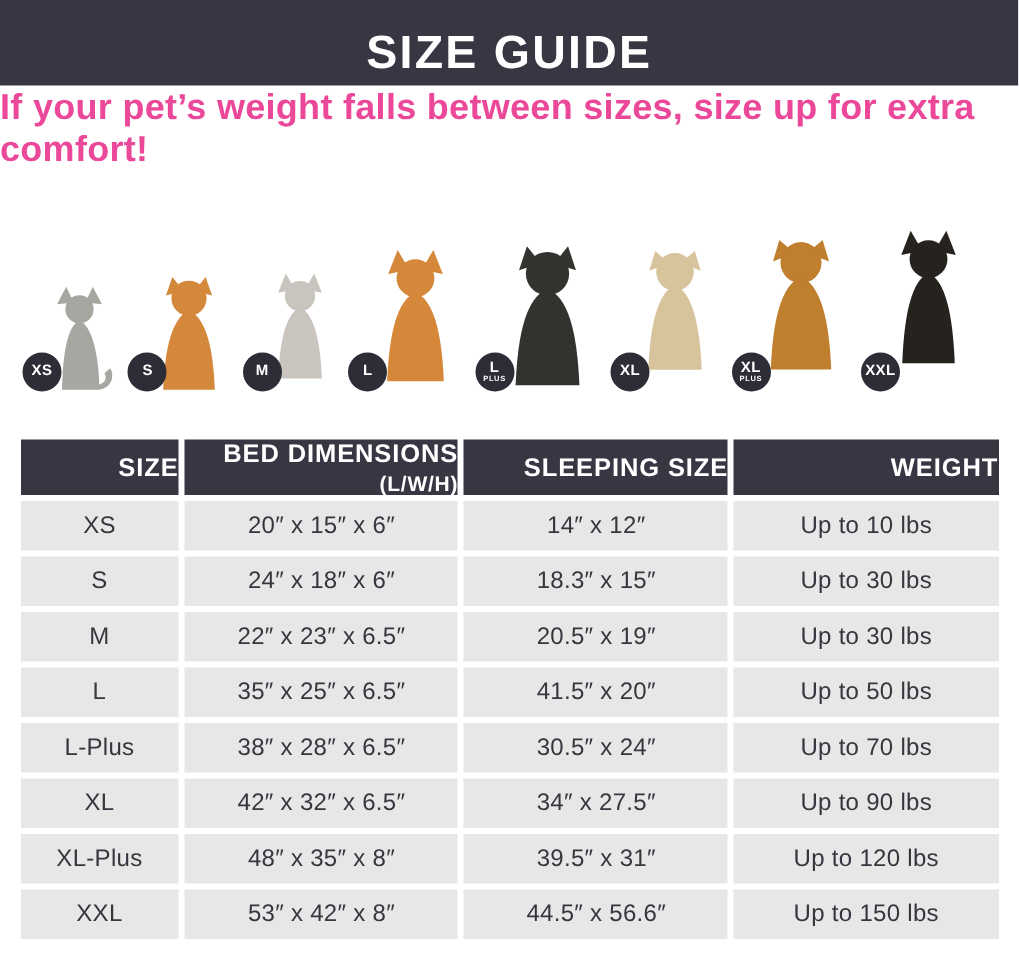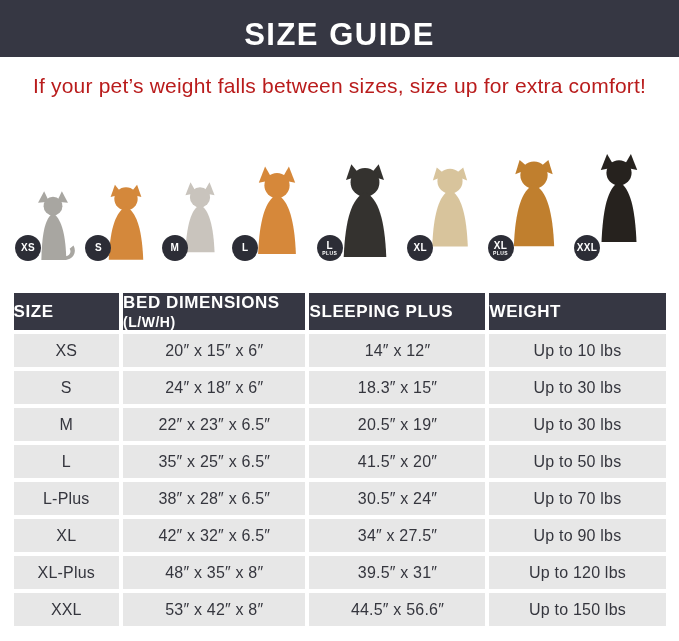--- a/index.html
+++ b/index.html
@@ -5,21 +5,21 @@
   * { box-sizing: border-box; margin: 0; padding: 0; }
   html, body { width: 679px; background: #ffffff; font-family: "Liberation Sans", sans-serif; }
   .page { width: 679px; height: 641px; overflow: hidden; background: #ffffff; }
 
   
   .banner { height: 57px; background: #363743; display: flex; align-items: center; justify-content: center; }
   .banner h1 { color: #ffffff; font-size: 31px; font-weight: bold; letter-spacing: 1.5px; margin-top: 12px; }
 
   
   .subtitle { height: 58px; display: flex; align-items: center; justify-content: center;
-              font-size: 21px; color: #b91c1c; font-weight: 400; letter-spacing: .2px; }
+              font-size: 24px; color: #ec4899; font-weight: 700; letter-spacing: .2px; }
 
   
   .pets { height: 146px; margin: 0 25px 28px 25px; display: flex; align-items: flex-end; justify-content: space-between; }
   .pet { position: relative; display: block; }
   .pet svg { display: block; }
   .pet-1 svg { width: 56px; height: 72px; }
   .pet-2 svg { width: 62px; height: 80px; }
   .pet-3 svg { width: 56px; height: 88px; }
   .pet-4 svg { width: 70px; height: 102px; }
   .pet-5 svg { width: 76px; height: 104px; }
@@ -32,21 +32,21 @@
            align-items: center; justify-content: center; font-weight: bold; line-height: 1; }
   .badge .main { font-size: 10px; letter-spacing: .3px; }
   .badge .sub  { font-size: 5px; letter-spacing: .4px; }
 
   
   table.size-table { width: 660px; margin: 0 auto; border-collapse: separate; border-spacing: 4px; table-layout: fixed; }
   col.c-size  { width: 16.5%; }
   col.c-bed   { width: 28.5%; }
   col.c-sleep { width: 27.5%; }
   col.c-weight{ width: 27.5%; }
-  th { background: #363743; color: #ffffff; height: 33px; text-align: left; vertical-align: middle;
+  th { background: #363743; color: #ffffff; height: 33px; text-align: right; vertical-align: middle;
        font-size: 17px; font-weight: bold; letter-spacing: .6px; }
   th .th-sub { font-size: 14px; font-weight: bold; letter-spacing: .5px; margin-top: 1px; }
   td { background: #e7e7e7; color: #35363e; height: 33px; text-align: center; vertical-align: middle;
        font-size: 16px; letter-spacing: .2px; }
 </style>
 </head>
 <body>
 
 <div class="page">
 
@@ -188,21 +188,21 @@
         <col class="c-sleep">
         <col class="c-weight">
       </colgroup>
     <thead>
       <tr>
         <th>SIZE</th>
         <th>
           <div>BED DIMENSIONS</div>
           <div class="th-sub">(L/W/H)</div>
         </th>
-        <th>SLEEPING PLUS</th>
+        <th>SLEEPING SIZE</th>
         <th>WEIGHT</th>
       </tr>
     </thead>
     <tbody>
       <tr>
         <td>XS</td>
         <td>20″ x 15″ x 6″</td>
         <td>14″ x 12″</td>
         <td>Up to 10 lbs</td>
       </tr>

